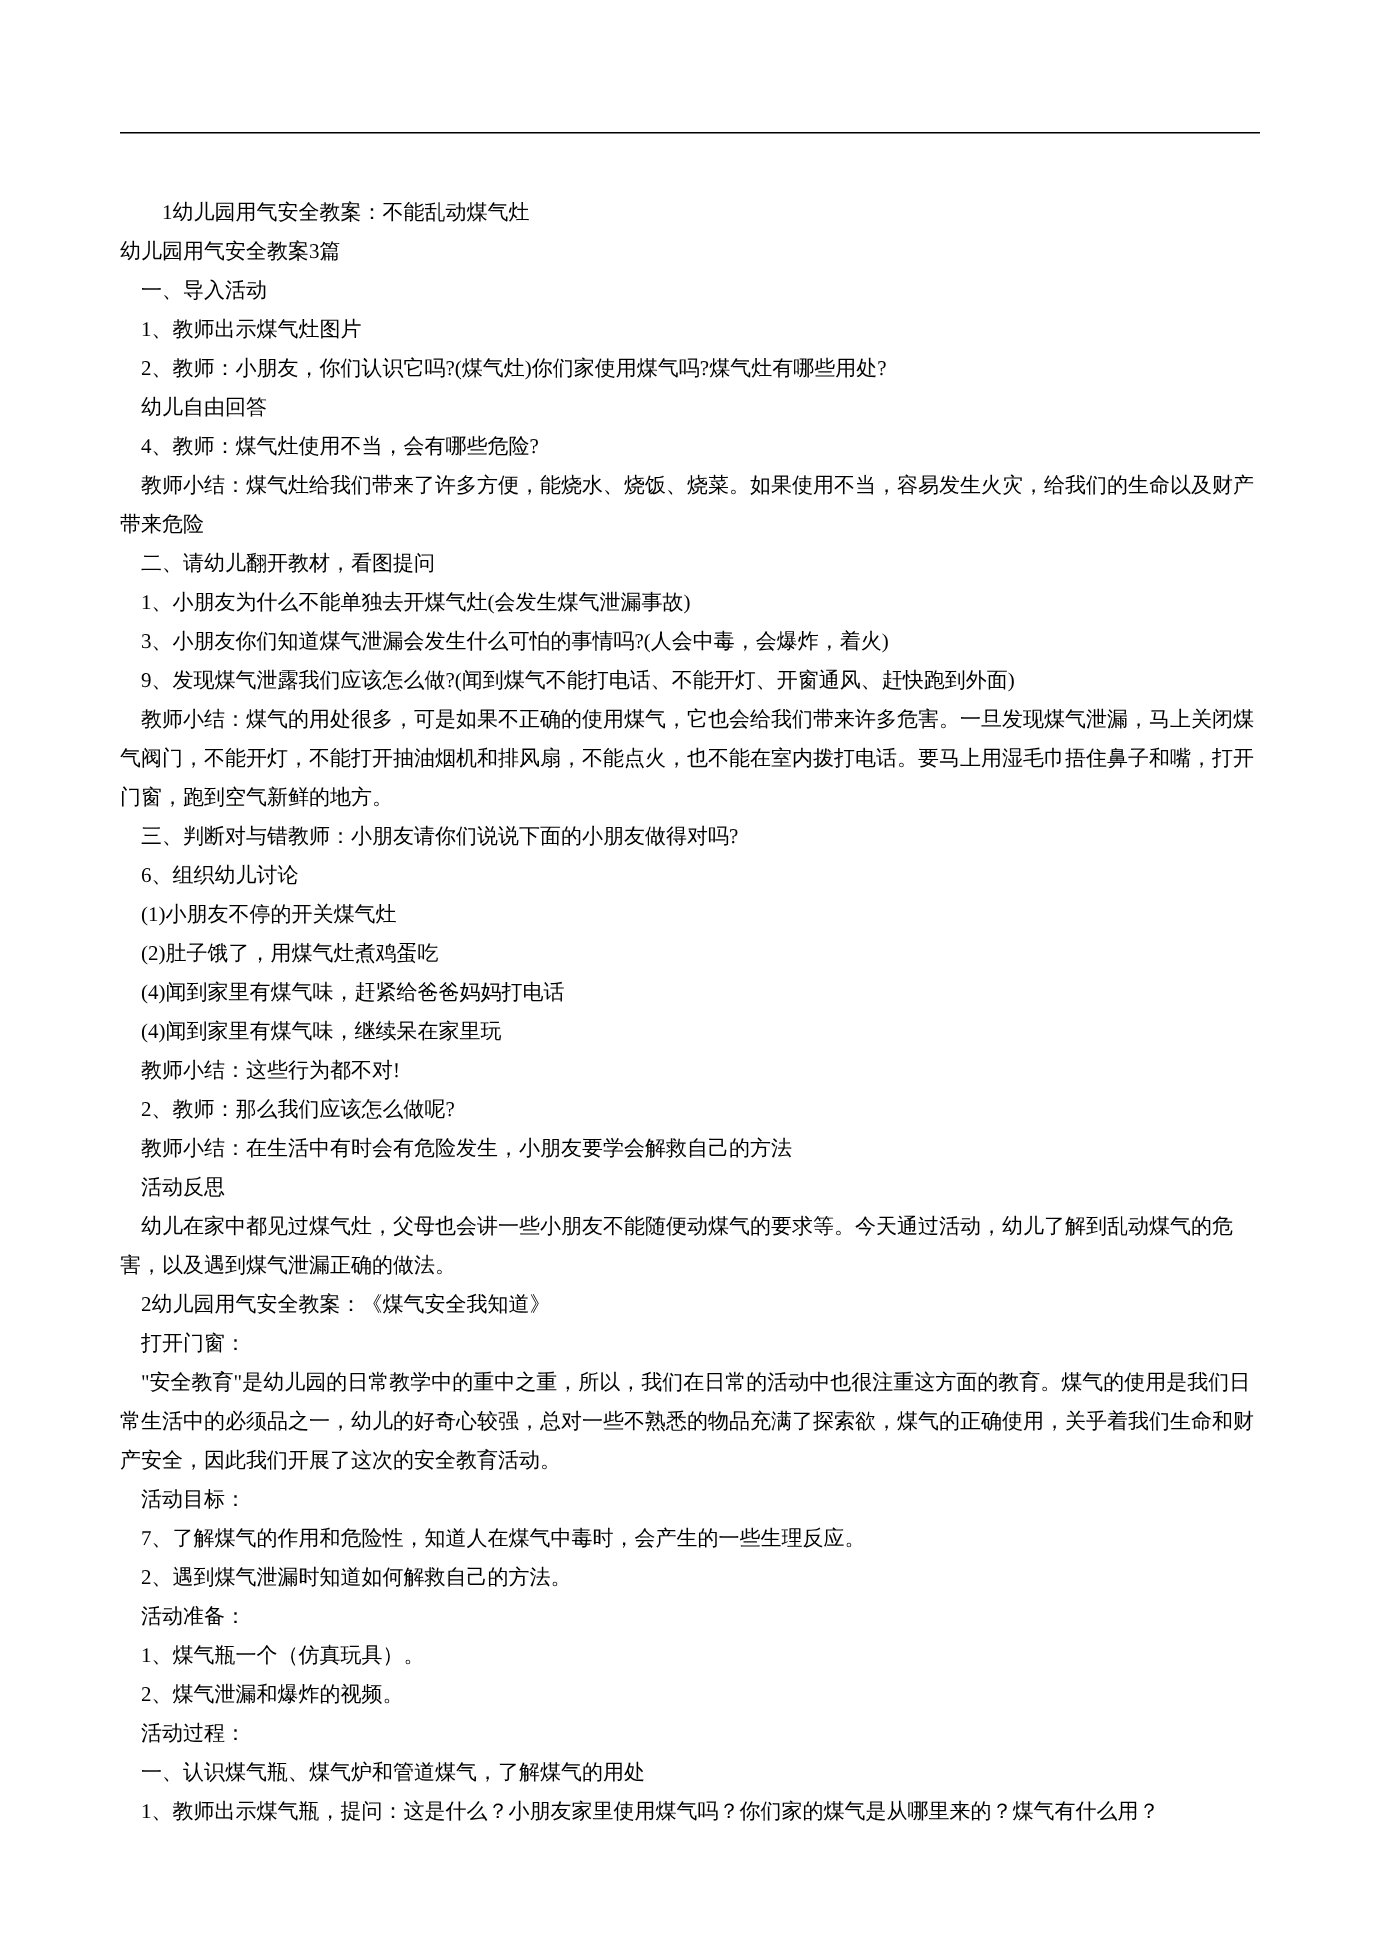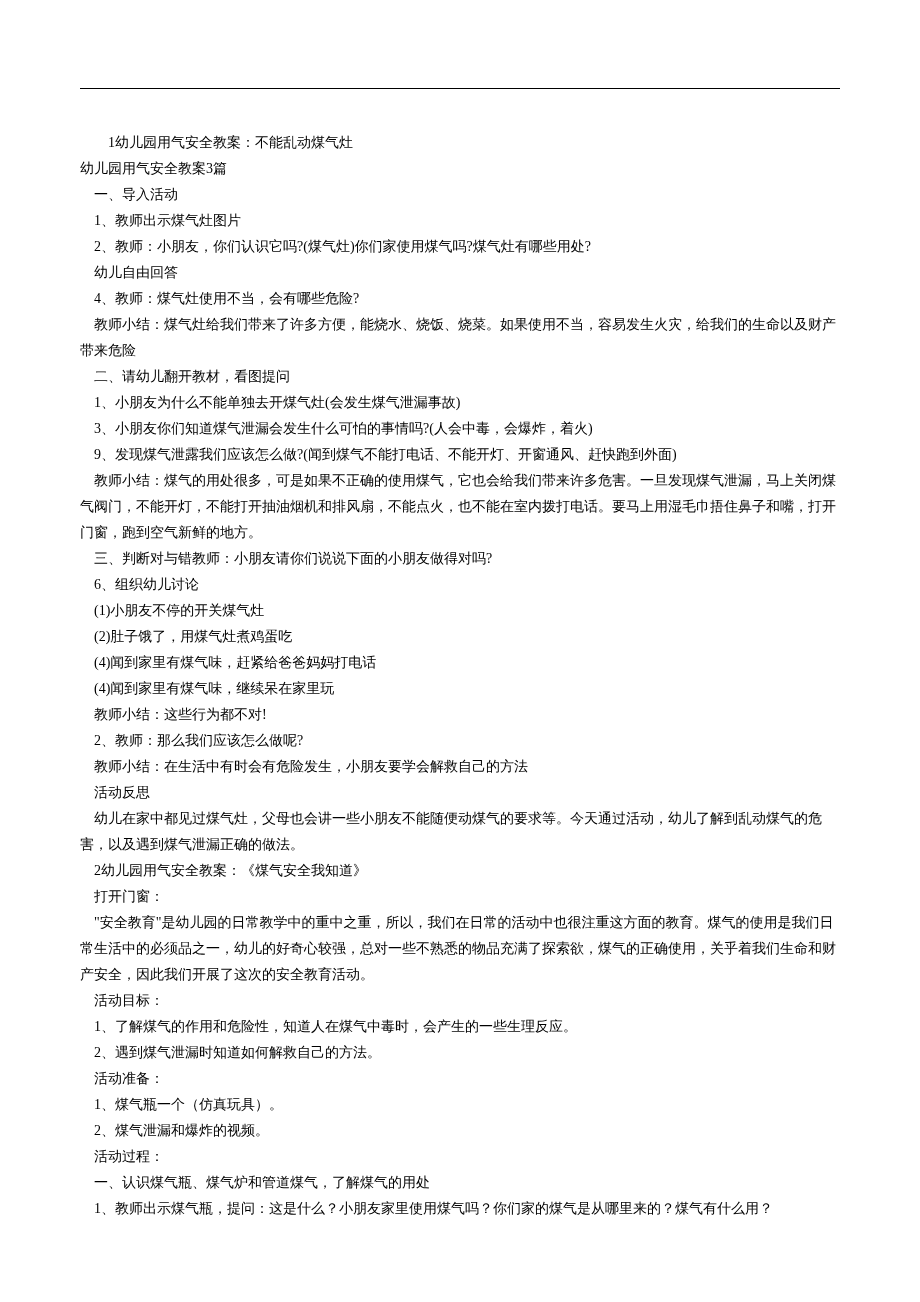--- a/index.html
+++ b/index.html
@@ -71,21 +71,21 @@
       <p class="p-indent-1">(4)闻到家里有煤气味，继续呆在家里玩</p>
       <p class="p-indent-1">教师小结：这些行为都不对!</p>
       <p class="p-indent-1">2、教师：那么我们应该怎么做呢?</p>
       <p class="p-indent-1">教师小结：在生活中有时会有危险发生，小朋友要学会解救自己的方法</p>
       <p class="p-indent-1">活动反思</p>
       <p class="p-indent-1">幼儿在家中都见过煤气灶，父母也会讲一些小朋友不能随便动煤气的要求等。今天通过活动，幼儿了解到乱动煤气的危害，以及遇到煤气泄漏正确的做法。</p>
       <p class="p-indent-1">2幼儿园用气安全教案：《煤气安全我知道》</p>
       <p class="p-indent-1">打开门窗：</p>
       <p class="p-indent-1">"安全教育"是幼儿园的日常教学中的重中之重，所以，我们在日常的活动中也很注重这方面的教育。煤气的使用是我们日常生活中的必须品之一，幼儿的好奇心较强，总对一些不熟悉的物品充满了探索欲，煤气的正确使用，关乎着我们生命和财产安全，因此我们开展了这次的安全教育活动。</p>
       <p class="p-indent-1">活动目标：</p>
-      <p class="p-indent-1">1、了解煤气的作用和危险性，知道人在煤气中毒时，会产生的一些生理反应。</p>
+      <p class="p-indent-1">7、了解煤气的作用和危险性，知道人在煤气中毒时，会产生的一些生理反应。</p>
       <p class="p-indent-1">2、遇到煤气泄漏时知道如何解救自己的方法。</p>
       <p class="p-indent-1">活动准备：</p>
       <p class="p-indent-1">1、煤气瓶一个（仿真玩具）。</p>
       <p class="p-indent-1">2、煤气泄漏和爆炸的视频。</p>
       <p class="p-indent-1">活动过程：</p>
       <p class="p-indent-1">一、认识煤气瓶、煤气炉和管道煤气，了解煤气的用处</p>
       <p class="p-indent-1">1、教师出示煤气瓶，提问：这是什么？小朋友家里使用煤气吗？你们家的煤气是从哪里来的？煤气有什么用？</p>
     </div>
 </div>
 

